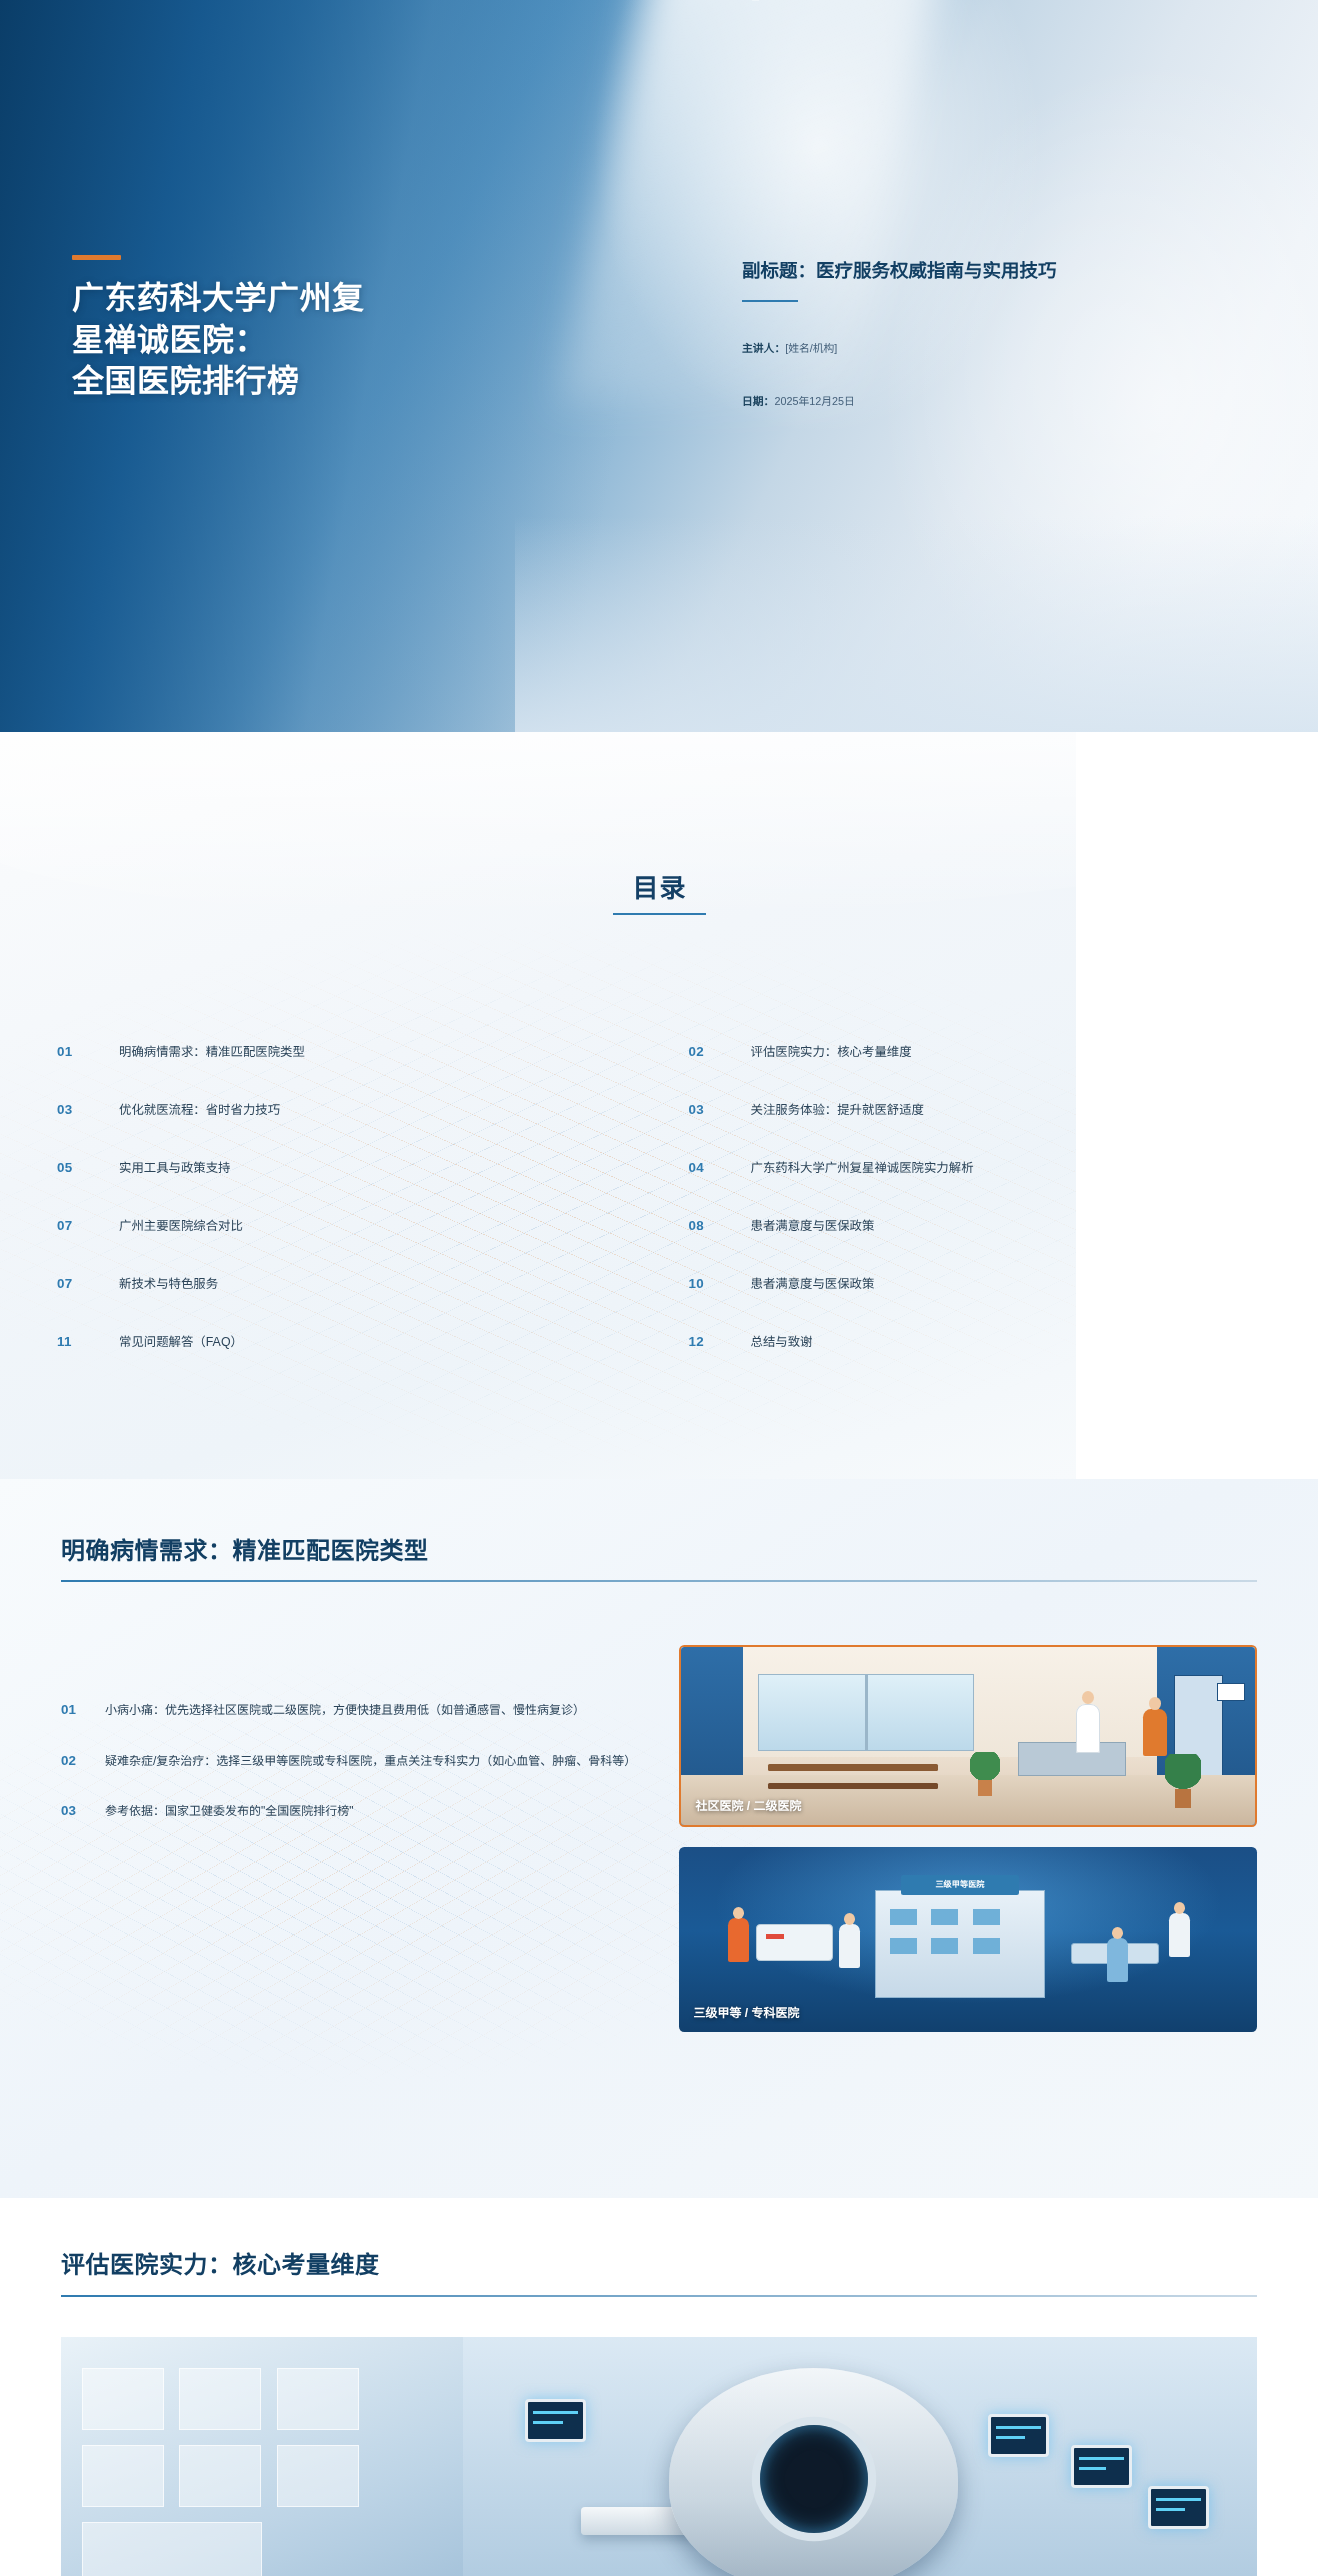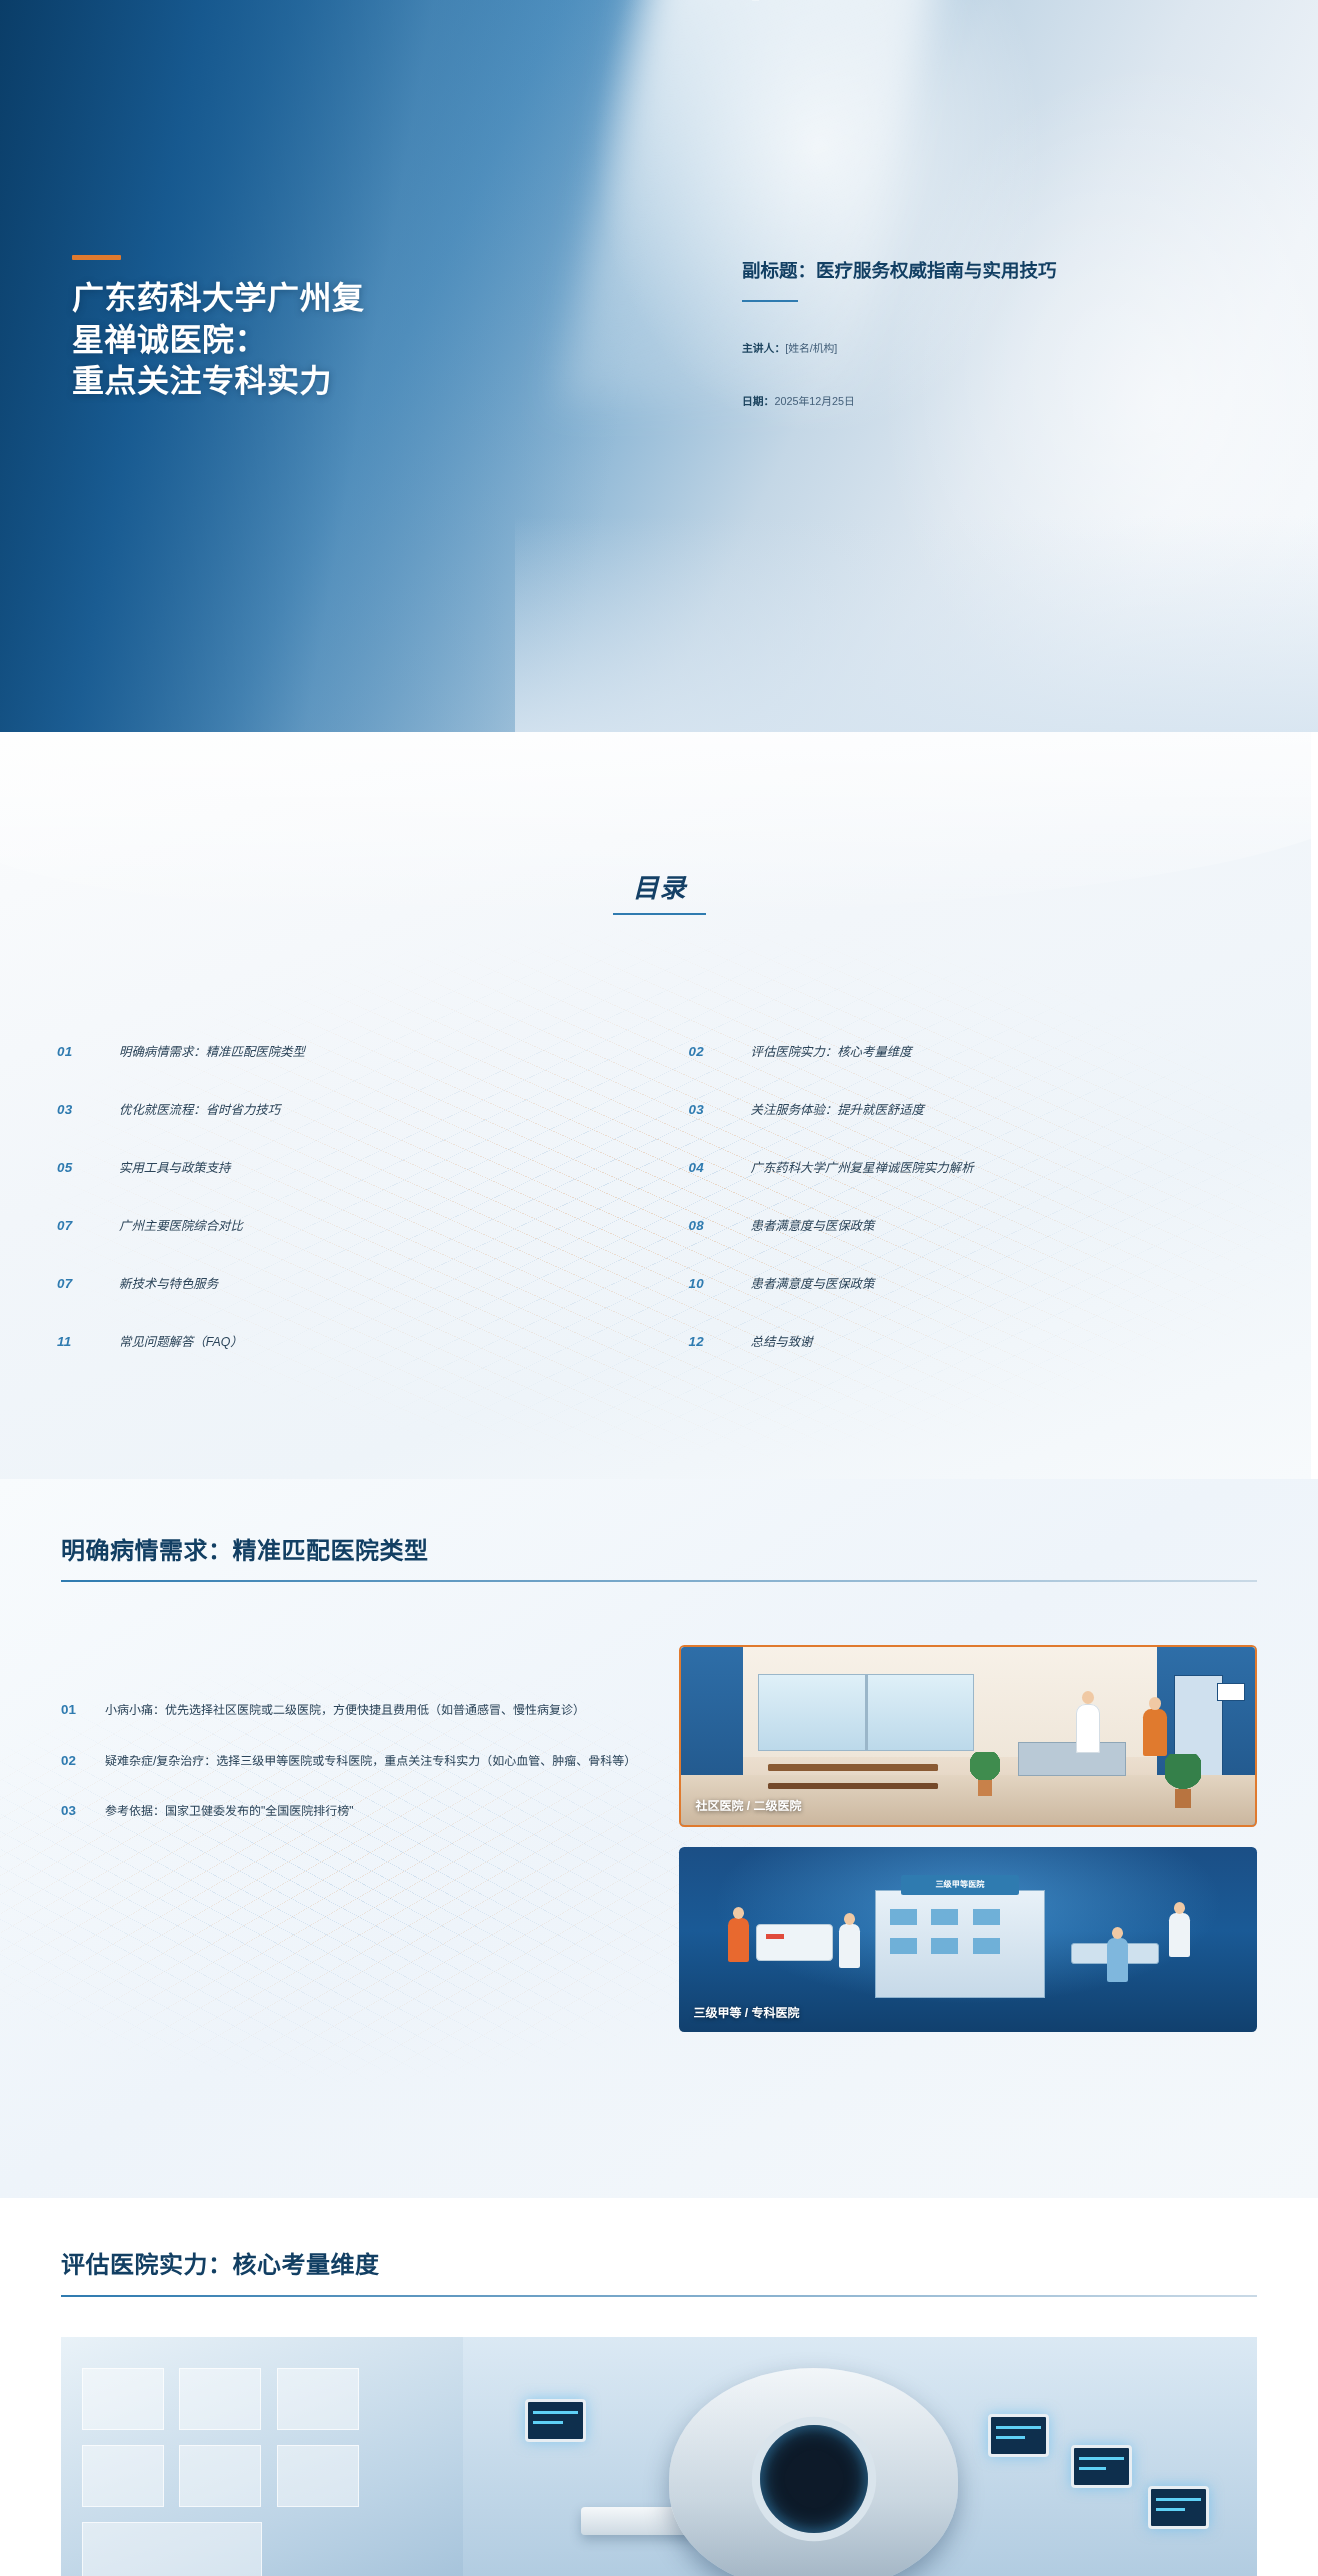--- a/index.html
+++ b/index.html
@@ -66,23 +66,22 @@
     width: 56px; height: 2.6px; background: #2f7bb0; margin: 15.5px 0 23px 0;
   }
   .cover-meta-row { margin-bottom: 20.6px; font-size: 10.8px; color: #2d4b63; margin-top: 37px; }
   .cover-meta-row .lbl { font-weight: 700; color: #1d4straight; }
   .cover-meta-row .lbl { font-weight: 700; color: #1d445f; }
   .cover-meta-row .val { color: #44607a; }
 
   
   .toc {
     position: relative;
-    width: 1311px; height: 747px; overflow: hidden;
+    width: 1076px; height: 747px; overflow: hidden;
     background: linear-gradient(160deg, #fbfcfd 0%, #f2f6fa 40%, #eef4f9 70%, #f7fafc 100%);
-    font-style: italic;
   }
   .mesh {
     position: absolute; inset: 0;
     background-image:
       repeating-linear-gradient(24deg, rgba(214,138,74,.30) 0 0.5px, rgba(255,255,255,0) 0.5px 17.5px),
       repeating-linear-gradient(-26deg, rgba(120,165,205,.26) 0 0.5px, rgba(255,255,255,0) 0.5px 18.5px);
     -webkit-mask-image: radial-gradient(ellipse 773px 319px at 52% 62%, #000 10%, rgba(0,0,0,.25) 62%, transparent 86%);
             mask-image: radial-gradient(ellipse 773px 319px at 52% 62%, #000 10%, rgba(0,0,0,.25) 62%, transparent 86%);
     opacity: .95;
   }
@@ -265,21 +264,21 @@
   <div class="photo-wash"></div>
   <div class="window-glow"></div>
   <div class="corridor-lines"></div>
   <div class="floor-sheen"></div>
 
   <div class="cover-accent-bar"></div>
 
   <h1 class="cover-title">
     <span>广东药科大学广州复</span><br>
     <span>星禅诚医院：</span><br>
-    <span>重点关注专科实力</span>
+    <span>全国医院排行榜</span>
   </h1>
 
   <div class="cover-right">
     <div class="cover-subtitle">副标题：医疗服务权威指南与实用技巧</div>
     <div class="cover-sub-rule"></div>
 
     <div class="cover-meta-row">
       <span class="lbl">主讲人：</span><span class="val">[姓名/机构]</span>
     </div>
 

